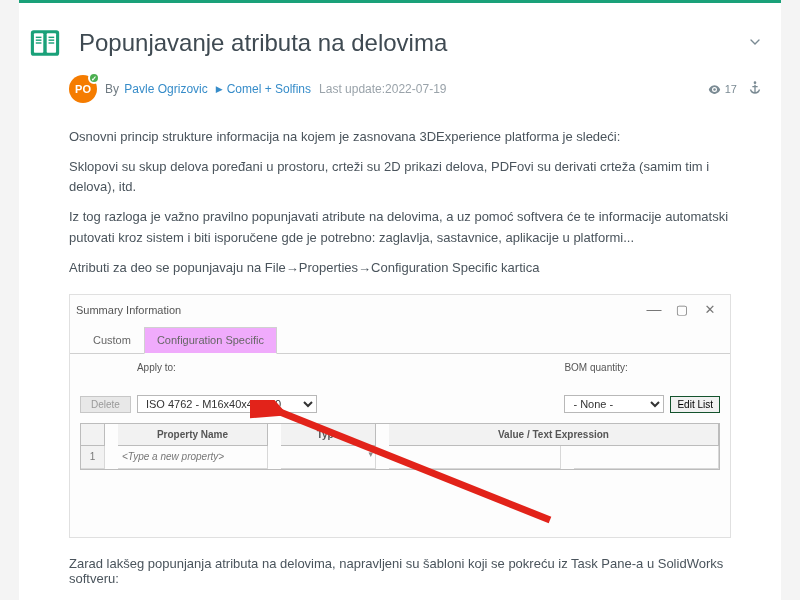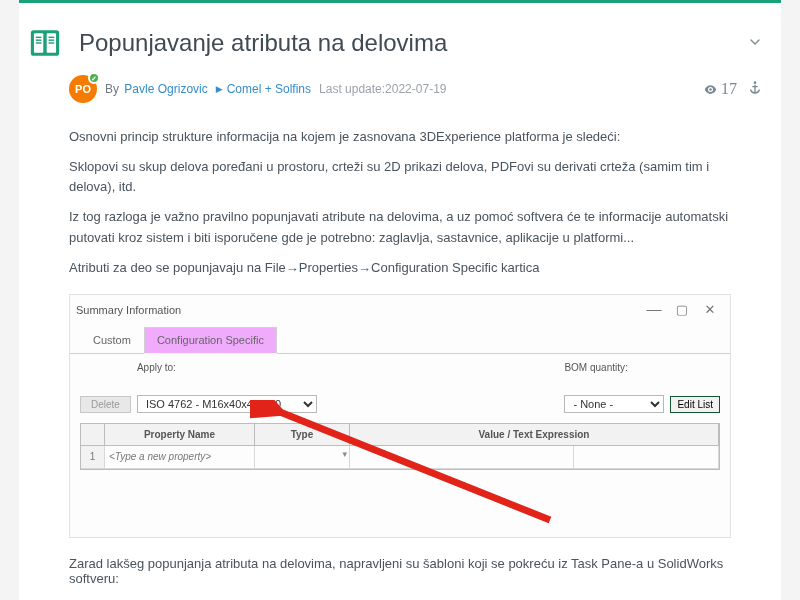--- a/index.html
+++ b/index.html
@@ -84,21 +84,21 @@
   .meta-row a.org { color: #368cc9; text-decoration: none; font-size: 12px; margin-right: 8px; }
   .meta-row .tri { color: #368cc9; font-size: 9px; margin-right: 4px; }
   .meta-row .updated { color: #9aa3aa; }
   .meta-right {
     margin-left: auto;
     display: flex;
     align-items: center;
     gap: 10px;
     color: #7a8a93;
   }
-  .views { display: flex; align-items: center; gap: 3px; font-size: 16px; font-family: Liberation Serif, serif; }
+  .views { display: flex; align-items: center; gap: 3px; font-size: 11px; }
   .views svg { width: 15px; height: 15px; }
   .anchor-icon svg { width: 16px; height: 16px; }
 
   .content {
     padding: 8px 50px 0 50px;
     line-height: 1.55;
     font-size: 13px;
     color: #4a545c;
   }
   .content p { margin: 10px 0; }
@@ -189,20 +189,21 @@
     align-self: flex-end;
   }
 
   .grid {
     margin-top: 10px;
     border: 1px solid #bcbcbc;
   }
   .grid-row {
     display: flex;
     font-size: 10px;
+    gap: 13px;
   }
   .grid-head .cell {
     background: #f2f2f2;
     border-right: 1px solid #bcbcbc;
     border-bottom: 1px solid #bcbcbc;
     padding: 3px 4px;
     text-align: center;
     font-weight: 600;
     color: #555;
   }

